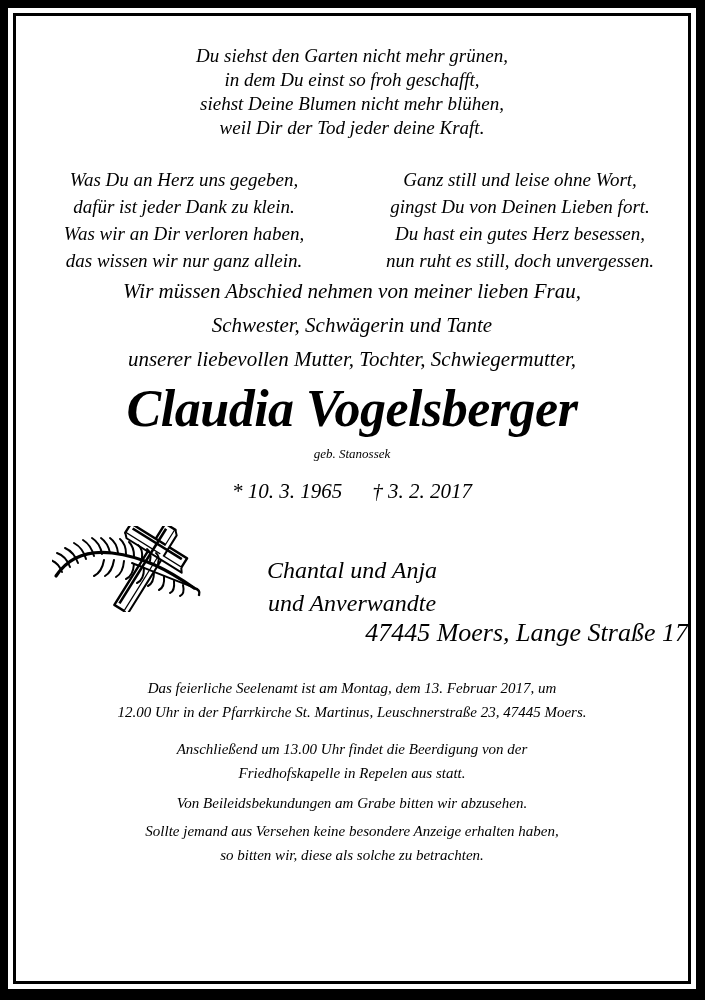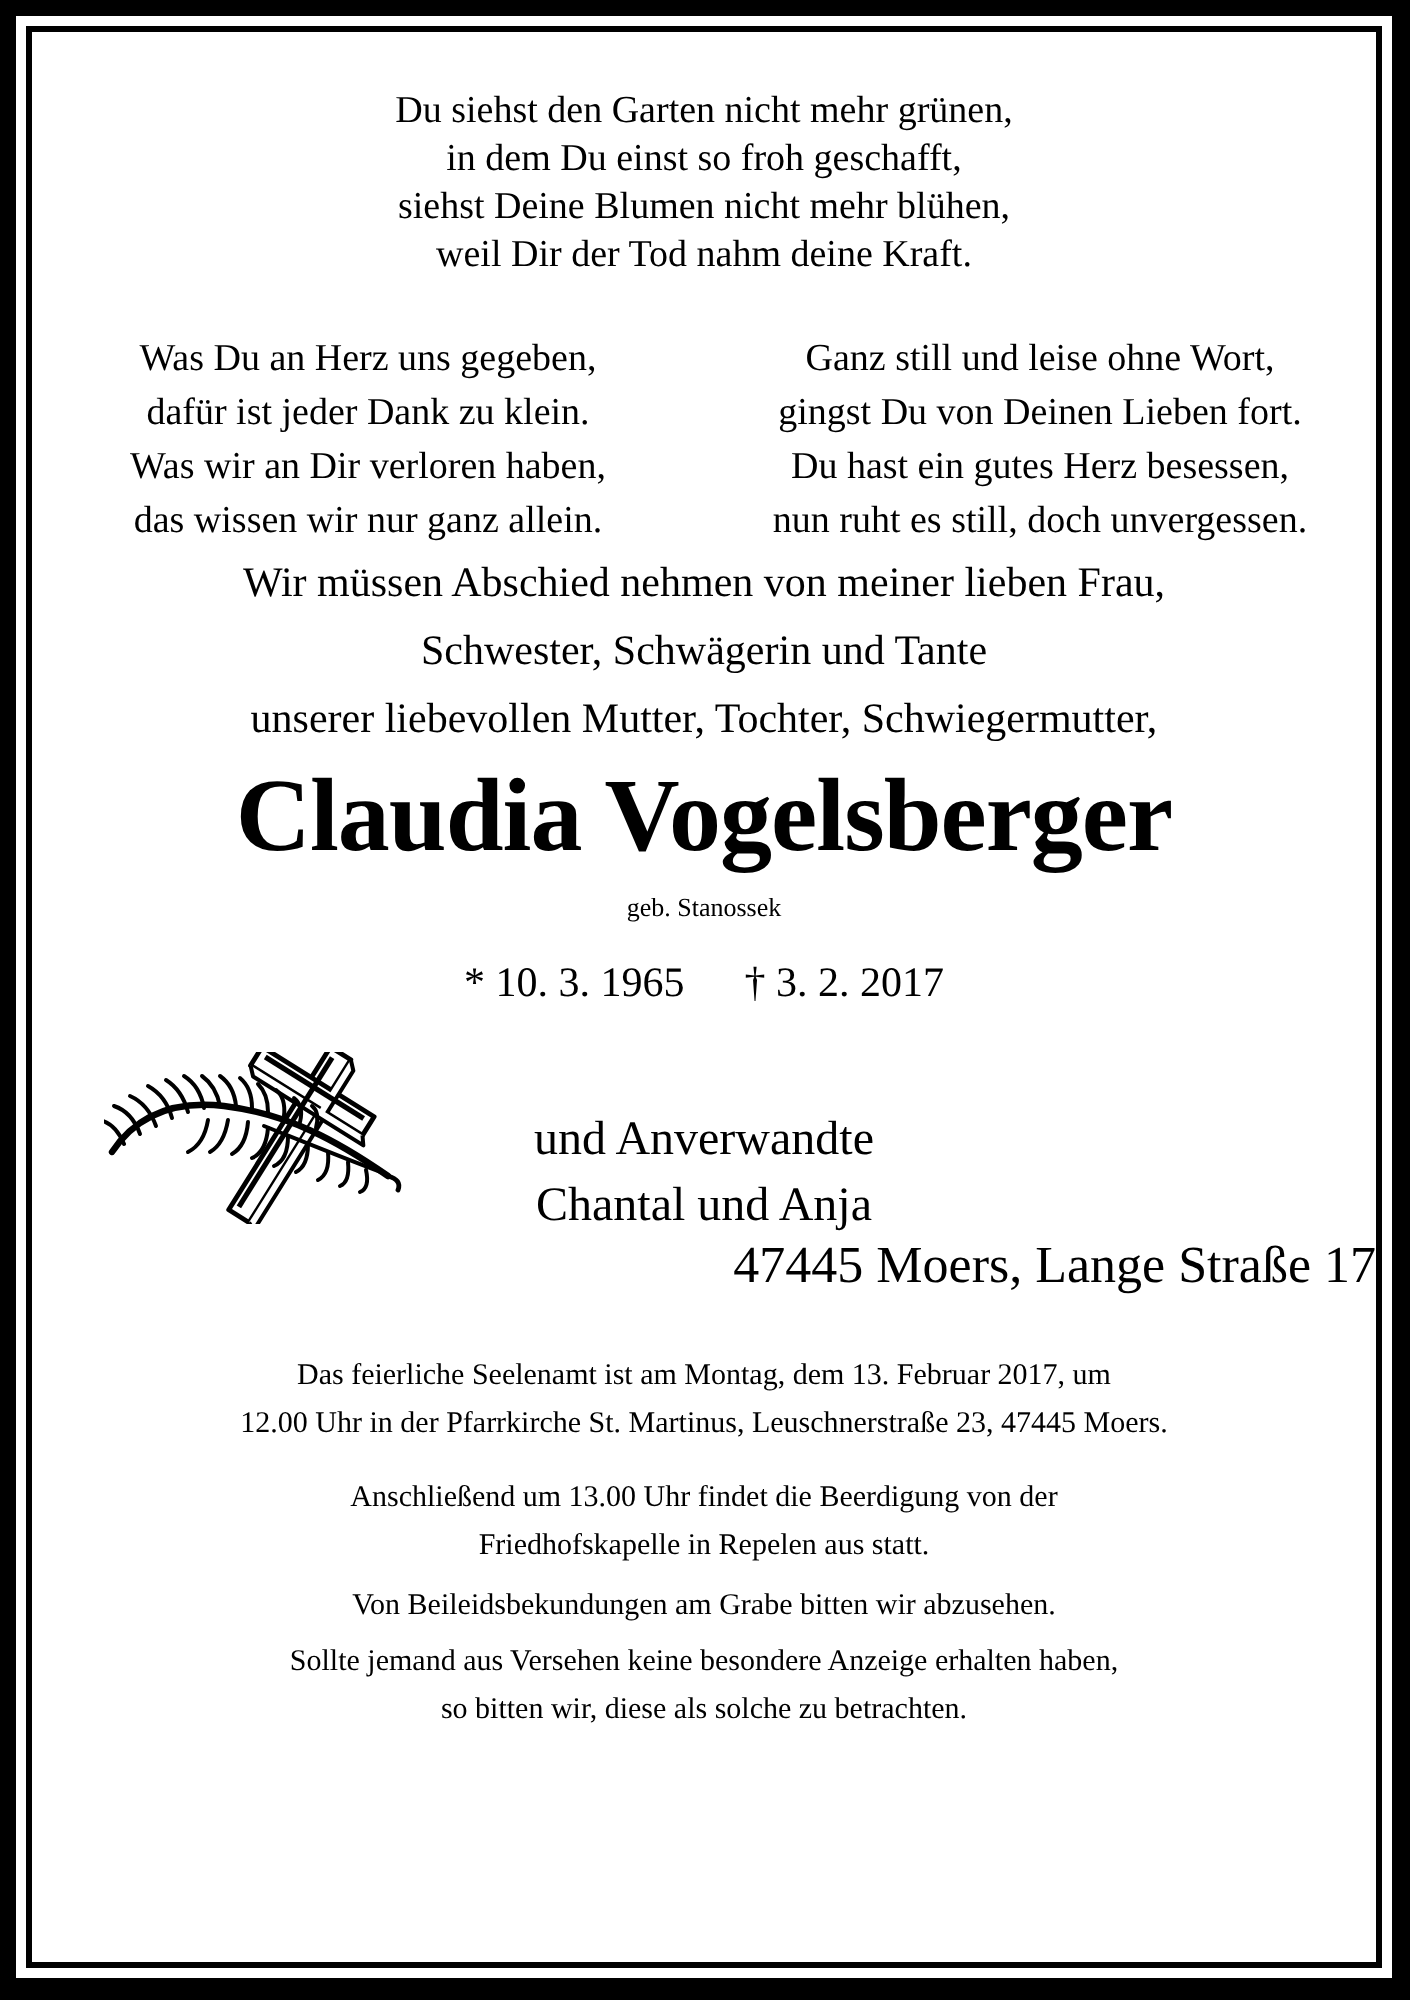--- a/index.html
+++ b/index.html
@@ -11,20 +11,21 @@
     position: relative;
   }
   .card {
     box-sizing: border-box;
     width: 705px; height: 1000px;
     background: #fff;
     border: 8px solid #000;
     border-right-width: 9px;
     border-bottom-width: 11px;
     padding: 5px;
+    font-style: italic;
   }
   .card-inner {
     box-sizing: border-box;
     width: 100%; height: 100%;
     border: 3px solid #000;
     position: relative;
     text-align: center;
     overflow: hidden;
   }
   p { margin: 0; }
@@ -52,21 +53,21 @@
 </head>
 <body>
 
 <div class="card">
   <div class="card-inner">
 
     <div class="verse">
       <p>Du siehst den Garten nicht mehr grünen,</p>
       <p>in dem Du einst so froh geschafft,</p>
       <p>siehst Deine Blumen nicht mehr blühen,</p>
-      <p>weil Dir der Tod nahm deine Kraft.</p>
+      <p>weil Dir der Tod jeder deine Kraft.</p>
     </div>
 
     <div class="columns">
       <div class="col">
         <p>Was Du an Herz uns gegeben,</p>
         <p>dafür ist jeder Dank zu klein.</p>
         <p>Was wir an Dir verloren haben,</p>
         <p>das wissen wir nur ganz allein.</p>
       </div>
       <div class="col">
@@ -122,22 +123,22 @@
         <path d="M82,38 q-1,12 -8,15" stroke-width="2"></path>
         <path d="M92,42 q0,12 -7,15" stroke-width="2"></path>
         <path d="M102,46 q0,11 -6,14" stroke-width="2"></path>
         <path d="M112,50 q1,11 -5,14" stroke-width="2"></path>
         <path d="M122,55 q1,10 -4,12" stroke-width="2"></path>
         <path d="M131,59 q2,9 -3,11" stroke-width="2"></path>
       </g>
     </svg>
 
     <div class="mourners">
+      <p>Chantal und Anja</p>
       <p>und Anverwandte</p>
-      <p>Chantal und Anja</p>
     </div>
 
     <p class="address">47445 Moers, Lange Straße 17</p>
 
     <div class="info info-a">
       <p>Das feierliche Seelenamt ist am Montag, dem 13. Februar 2017, um</p>
       <p>12.00 Uhr in der Pfarrkirche St. Martinus, Leuschnerstraße 23, 47445 Moers.</p>
     </div>
 
     <div class="info info-b">

